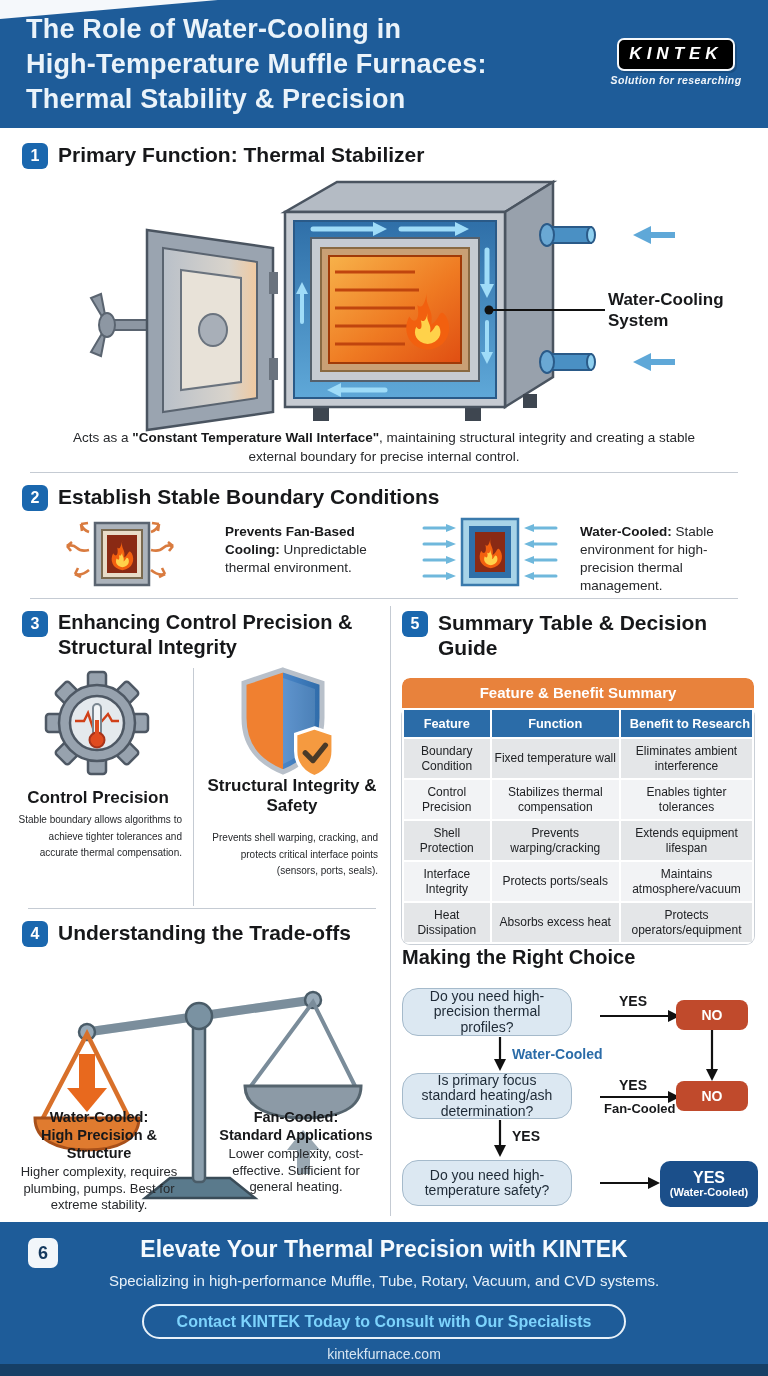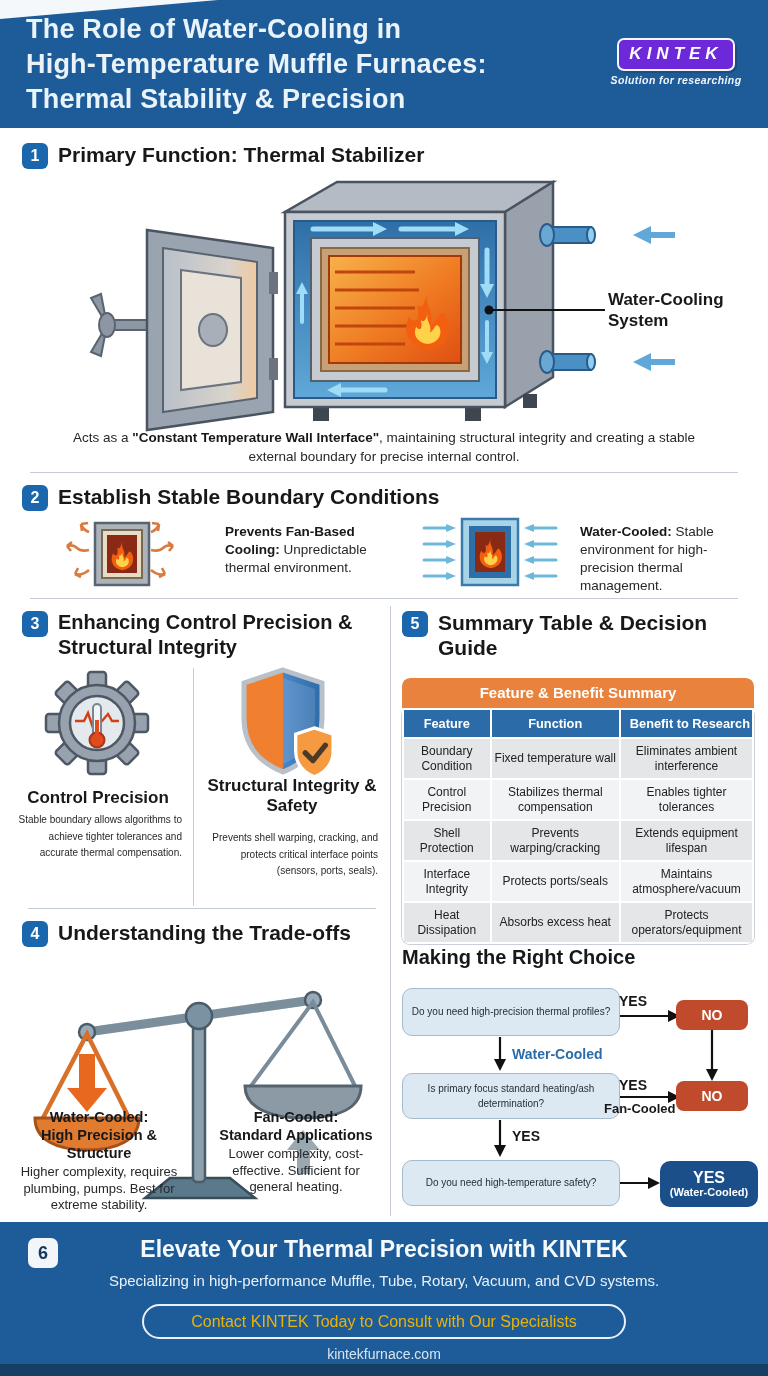--- a/index.html
+++ b/index.html
@@ -4,21 +4,21 @@
 <style>
   * { margin:0; padding:0; box-sizing:border-box; }
   body { background:#555; font-family:"Liberation Sans", sans-serif; }
   #page { position:relative; width:768px; height:1376px; background:#ffffff; margin:0 auto; overflow:hidden; }
 
   
   .header { position:absolute; left:0; top:0; width:768px; height:128px; background:#1E5C99; }
   .header-accent { position:absolute; left:-12px; top:-16px; width:230px; height:26px; background:#F5F8FB; transform:rotate(-5deg); }
   .header-title { position:absolute; left:26px; top:12px; width:580px; color:#EAF3FA; font-size:27px; font-weight:bold; line-height:35px; letter-spacing:.2px; }
   .logo-wrap { position:absolute; right:16px; top:38px; width:152px; text-align:center; }
-  .logo-box { display:inline-block; background:#6d28d9; border:2px solid #F5F8FB; border-radius:7px; padding:4px 10px 5px 10px; color:#fff; font-weight:bold; font-style:italic; font-size:17px; letter-spacing:5px; box-shadow:2px 2px 0 rgba(0,0,0,.15); }
+  .logo-box { display:inline-block; background:#000000; border:2px solid #F5F8FB; border-radius:7px; padding:4px 10px 5px 10px; color:#fff; font-weight:bold; font-style:italic; font-size:17px; letter-spacing:5px; box-shadow:2px 2px 0 rgba(0,0,0,.15); }
   .logo-tagline { margin-top:3px; color:#F0F5FA; font-size:10.5px; font-style:italic; font-weight:bold; letter-spacing:.4px; }
 
   
   .sec-head { position:absolute; display:flex; align-items:flex-start; gap:10px; }
   .badge { flex:0 0 auto; width:26px; height:26px; background:#1A67AE; border-radius:6px; color:#fff; font-size:16px; font-weight:bold; text-align:center; line-height:26px; margin-top:1px; }
   .sec-title { color:#17181A; font-weight:bold; font-size:21px; line-height:25px; }
 
   .divider-h { position:absolute; height:1px; background:#C5CBD3; }
   .divider-v { position:absolute; width:1px; background:#C5CBD3; }
 
@@ -43,35 +43,35 @@
   
   .sum-table { position:absolute; left:402px; top:678px; width:352px; border-collapse:collapse; border-radius:8px; overflow:hidden; box-shadow:0 0 0 1px #C9CFD6; }
   .sum-table caption { background:#E8823C; color:#fff; font-weight:bold; font-size:15px; padding:6px 0 7px 0; border-radius:8px 8px 0 0; }
   .sum-table th { background:#2B6CA8; color:#fff; font-size:12.8px; font-weight:bold; padding:6px 2px; border:2px solid #fff; }
   .sum-table td { font-size:12px; color:#202225; text-align:center; line-height:14.5px; padding:5px 3px; border:2px solid #fff; }
   .sum-table tr:nth-child(odd) td { background:#E4E6E8; }
   .sum-table tr:nth-child(even) td { background:#F2F3F5; }
 
   
   .choice-title { position:absolute; left:402px; top:946px; font-size:20px; font-weight:bold; color:#17181A; }
-  .q-box { position:absolute; width:218px; background:#DCE8F2; border:1px solid #A5BACB; border-radius:10px; display:flex; align-items:center; justify-content:center; text-align:center; font-size:10px; color:#1E2A36; line-height:15.5px; padding:4px 8px; }
+  .q-box { position:absolute; width:170px; background:#DCE8F2; border:1px solid #A5BACB; border-radius:16px; display:flex; align-items:center; justify-content:center; text-align:center; font-size:14px; color:#1E2A36; line-height:15.5px; padding:4px 8px; }
   .no-box { position:absolute; width:72px; height:30px; background:#C04A2C; border-radius:8px; color:#fff; font-weight:bold; font-size:14px; display:flex; align-items:center; justify-content:center; }
   .yes-box { position:absolute; width:98px; height:46px; background:#1B4F8A; border-radius:10px; color:#fff; text-align:center; display:flex; flex-direction:column; align-items:center; justify-content:center; }
   .yes-box .l1 { font-size:16px; font-weight:bold; line-height:17px; }
   .yes-box .l2 { font-size:11px; font-weight:bold; line-height:13px;text-align:center; }
   .flow-label { position:absolute; font-weight:bold; font-size:14px; color:#17181A; }
   .flow-label.blue { color:#2B6CA8; }
 
   
   .footer { position:absolute; left:0; top:1222px; width:768px; height:154px; background:#1E5C99; }
   .footer-strip { position:absolute; left:0; top:1364px; width:768px; height:12px; background:#163F66; }
   .footer-badge { position:absolute; left:28px; top:16px; width:30px; height:30px; background:#F2F6FA; border-radius:7px; color:#15395E; font-size:18px; font-weight:bold; text-align:center; line-height:30px; }
   .footer-title { position:absolute; left:64px; top:14px; width:640px; text-align:center; color:#F5FAFE; font-size:23px; font-weight:bold; }
   .footer-sub { position:absolute; left:34px; top:50px; width:700px; text-align:center; color:#E8F1F9; font-size:15px; }
-  .footer-cta { position:absolute; left:142px; top:82px; width:484px; height:35px; border:2px solid #E8F1F9; border-radius:20px; background:transparent; color:#eab308; font-family:"Liberation Sans", sans-serif; font-size:16px; font-weight:normal; cursor:pointer; }
+  .footer-cta { position:absolute; left:142px; top:82px; width:484px; height:35px; border:2px solid #E8F1F9; border-radius:20px; background:transparent; color:#7dd3fc; font-family:"Liberation Sans", sans-serif; font-size:16px; font-weight:bold; cursor:pointer; }
   .footer-url { position:absolute; left:0; top:124px; width:768px; text-align:center; color:#D7E5F2; font-size:14px; }
 
   svg { position:absolute; overflow:visible; }
 </style>
 </head>
 <body>
 
 <div id="page">
 
   <div class="header">

